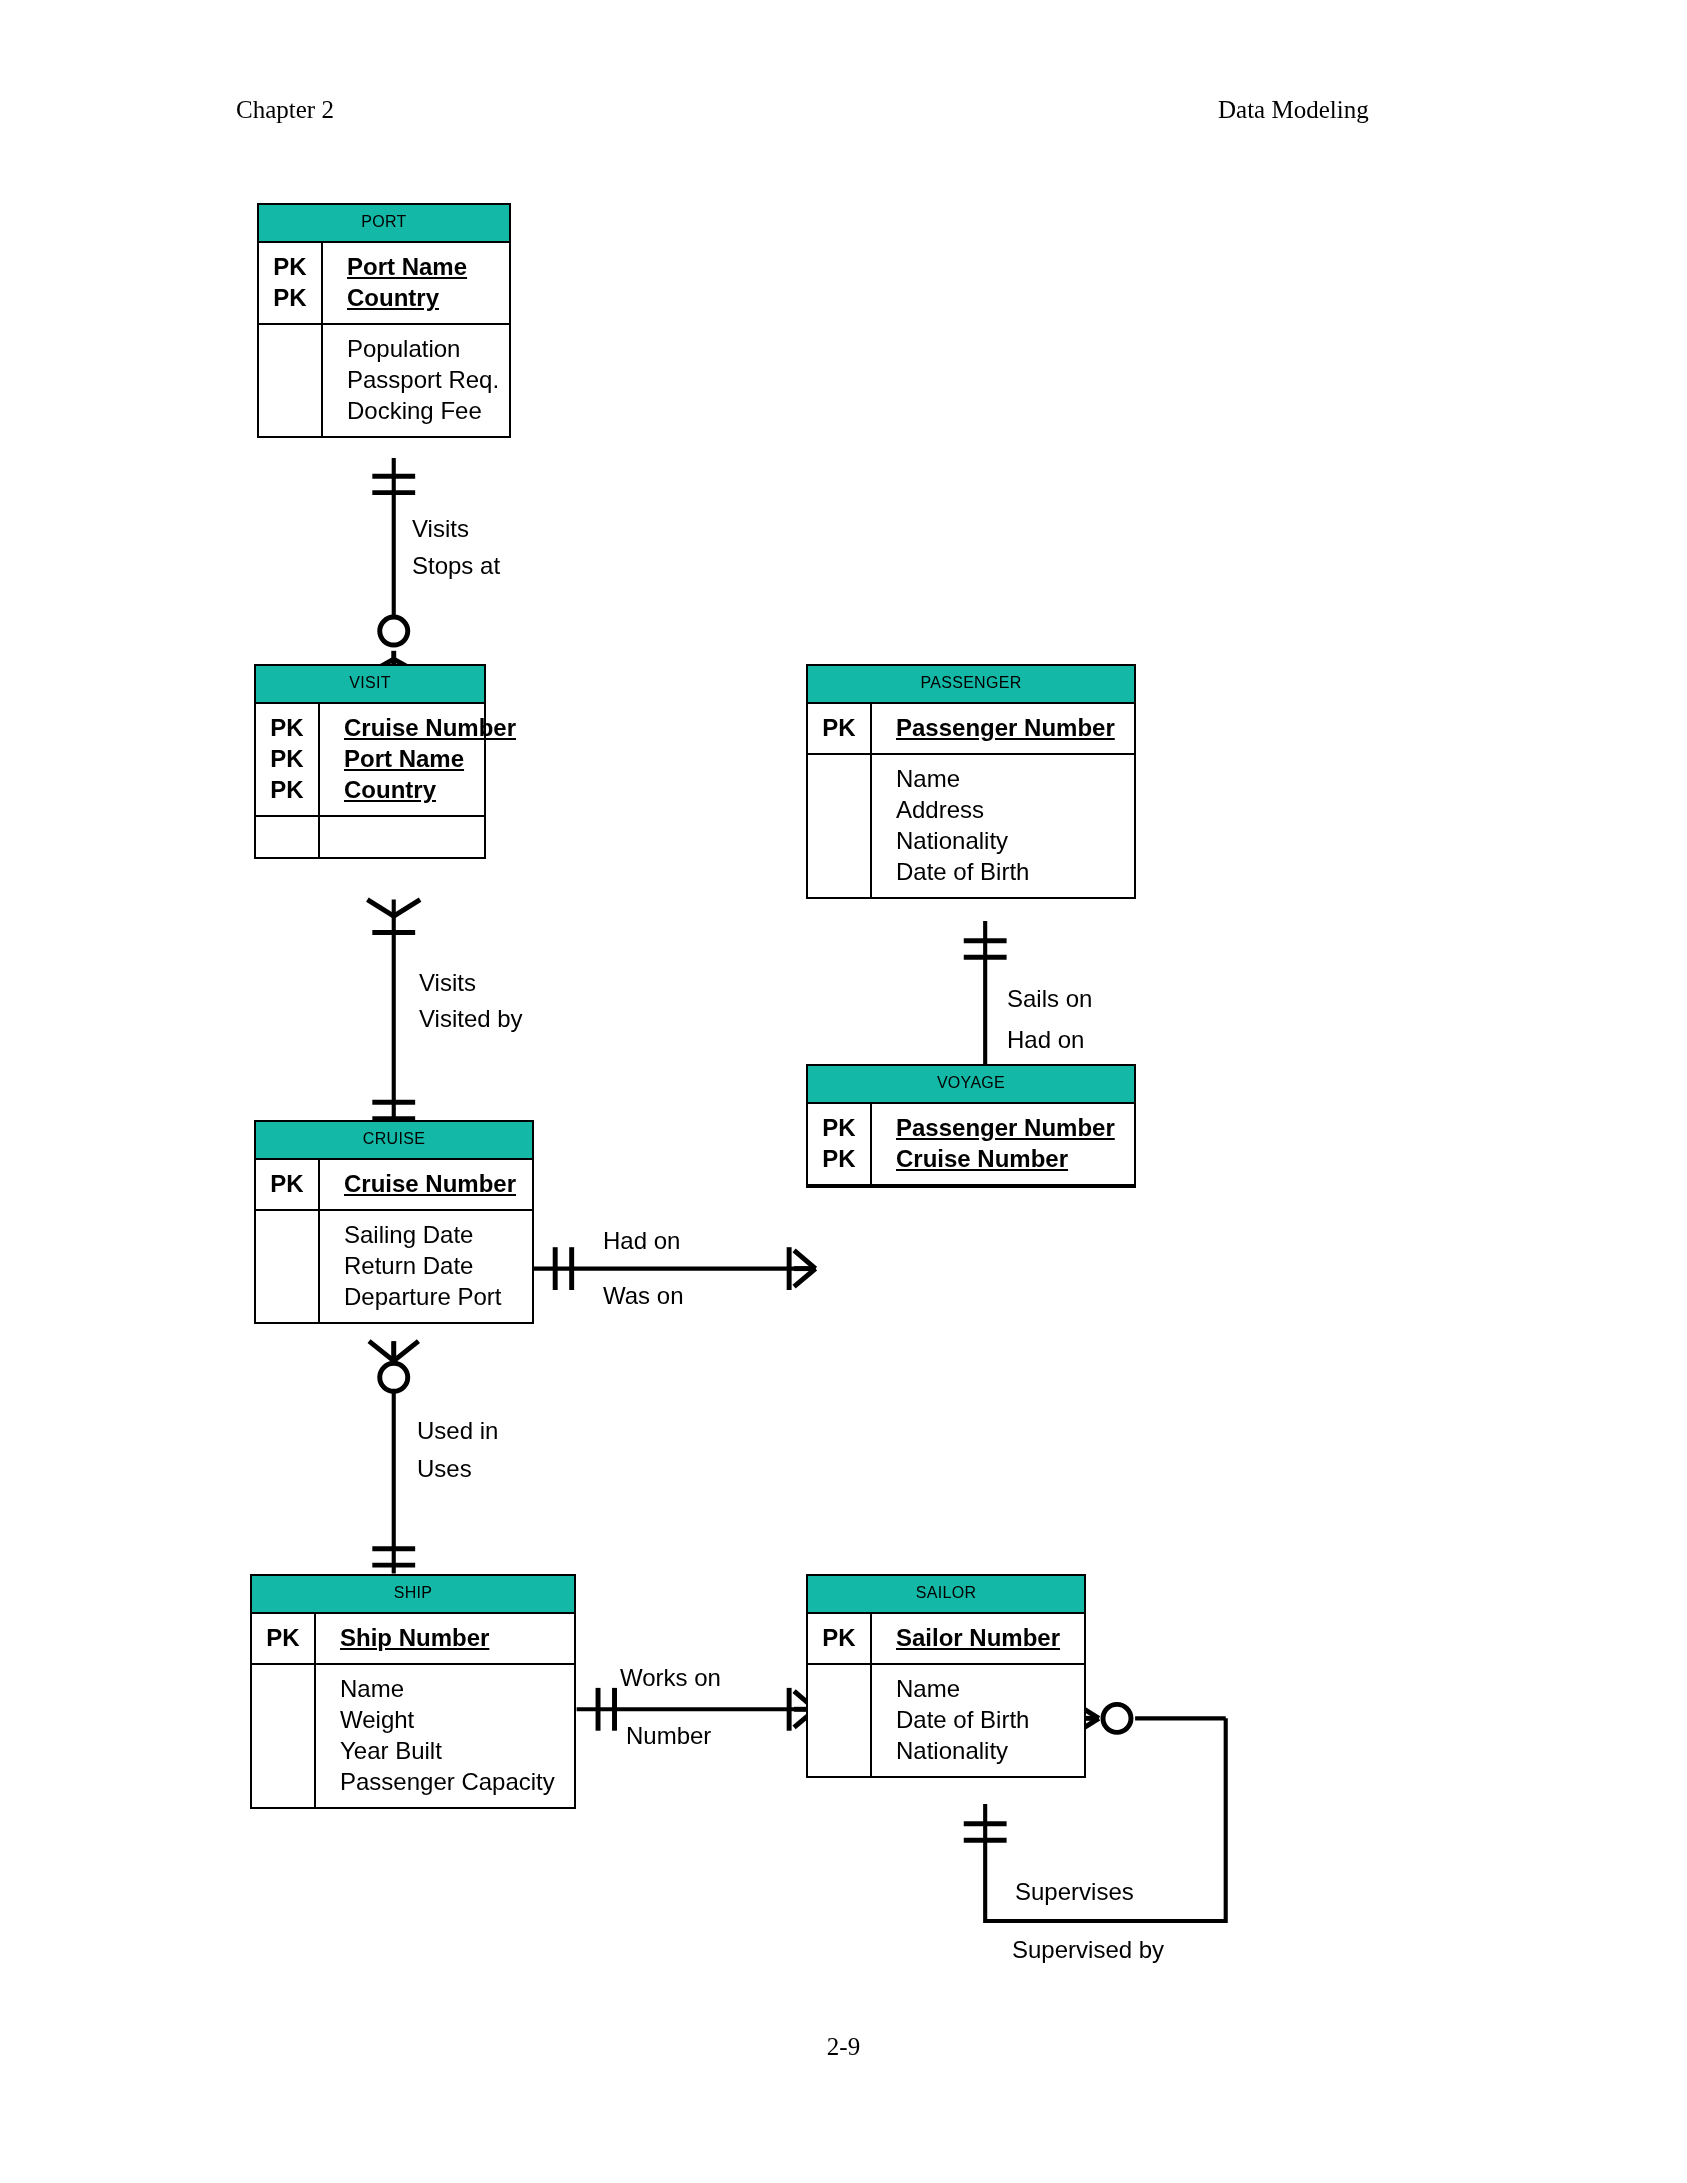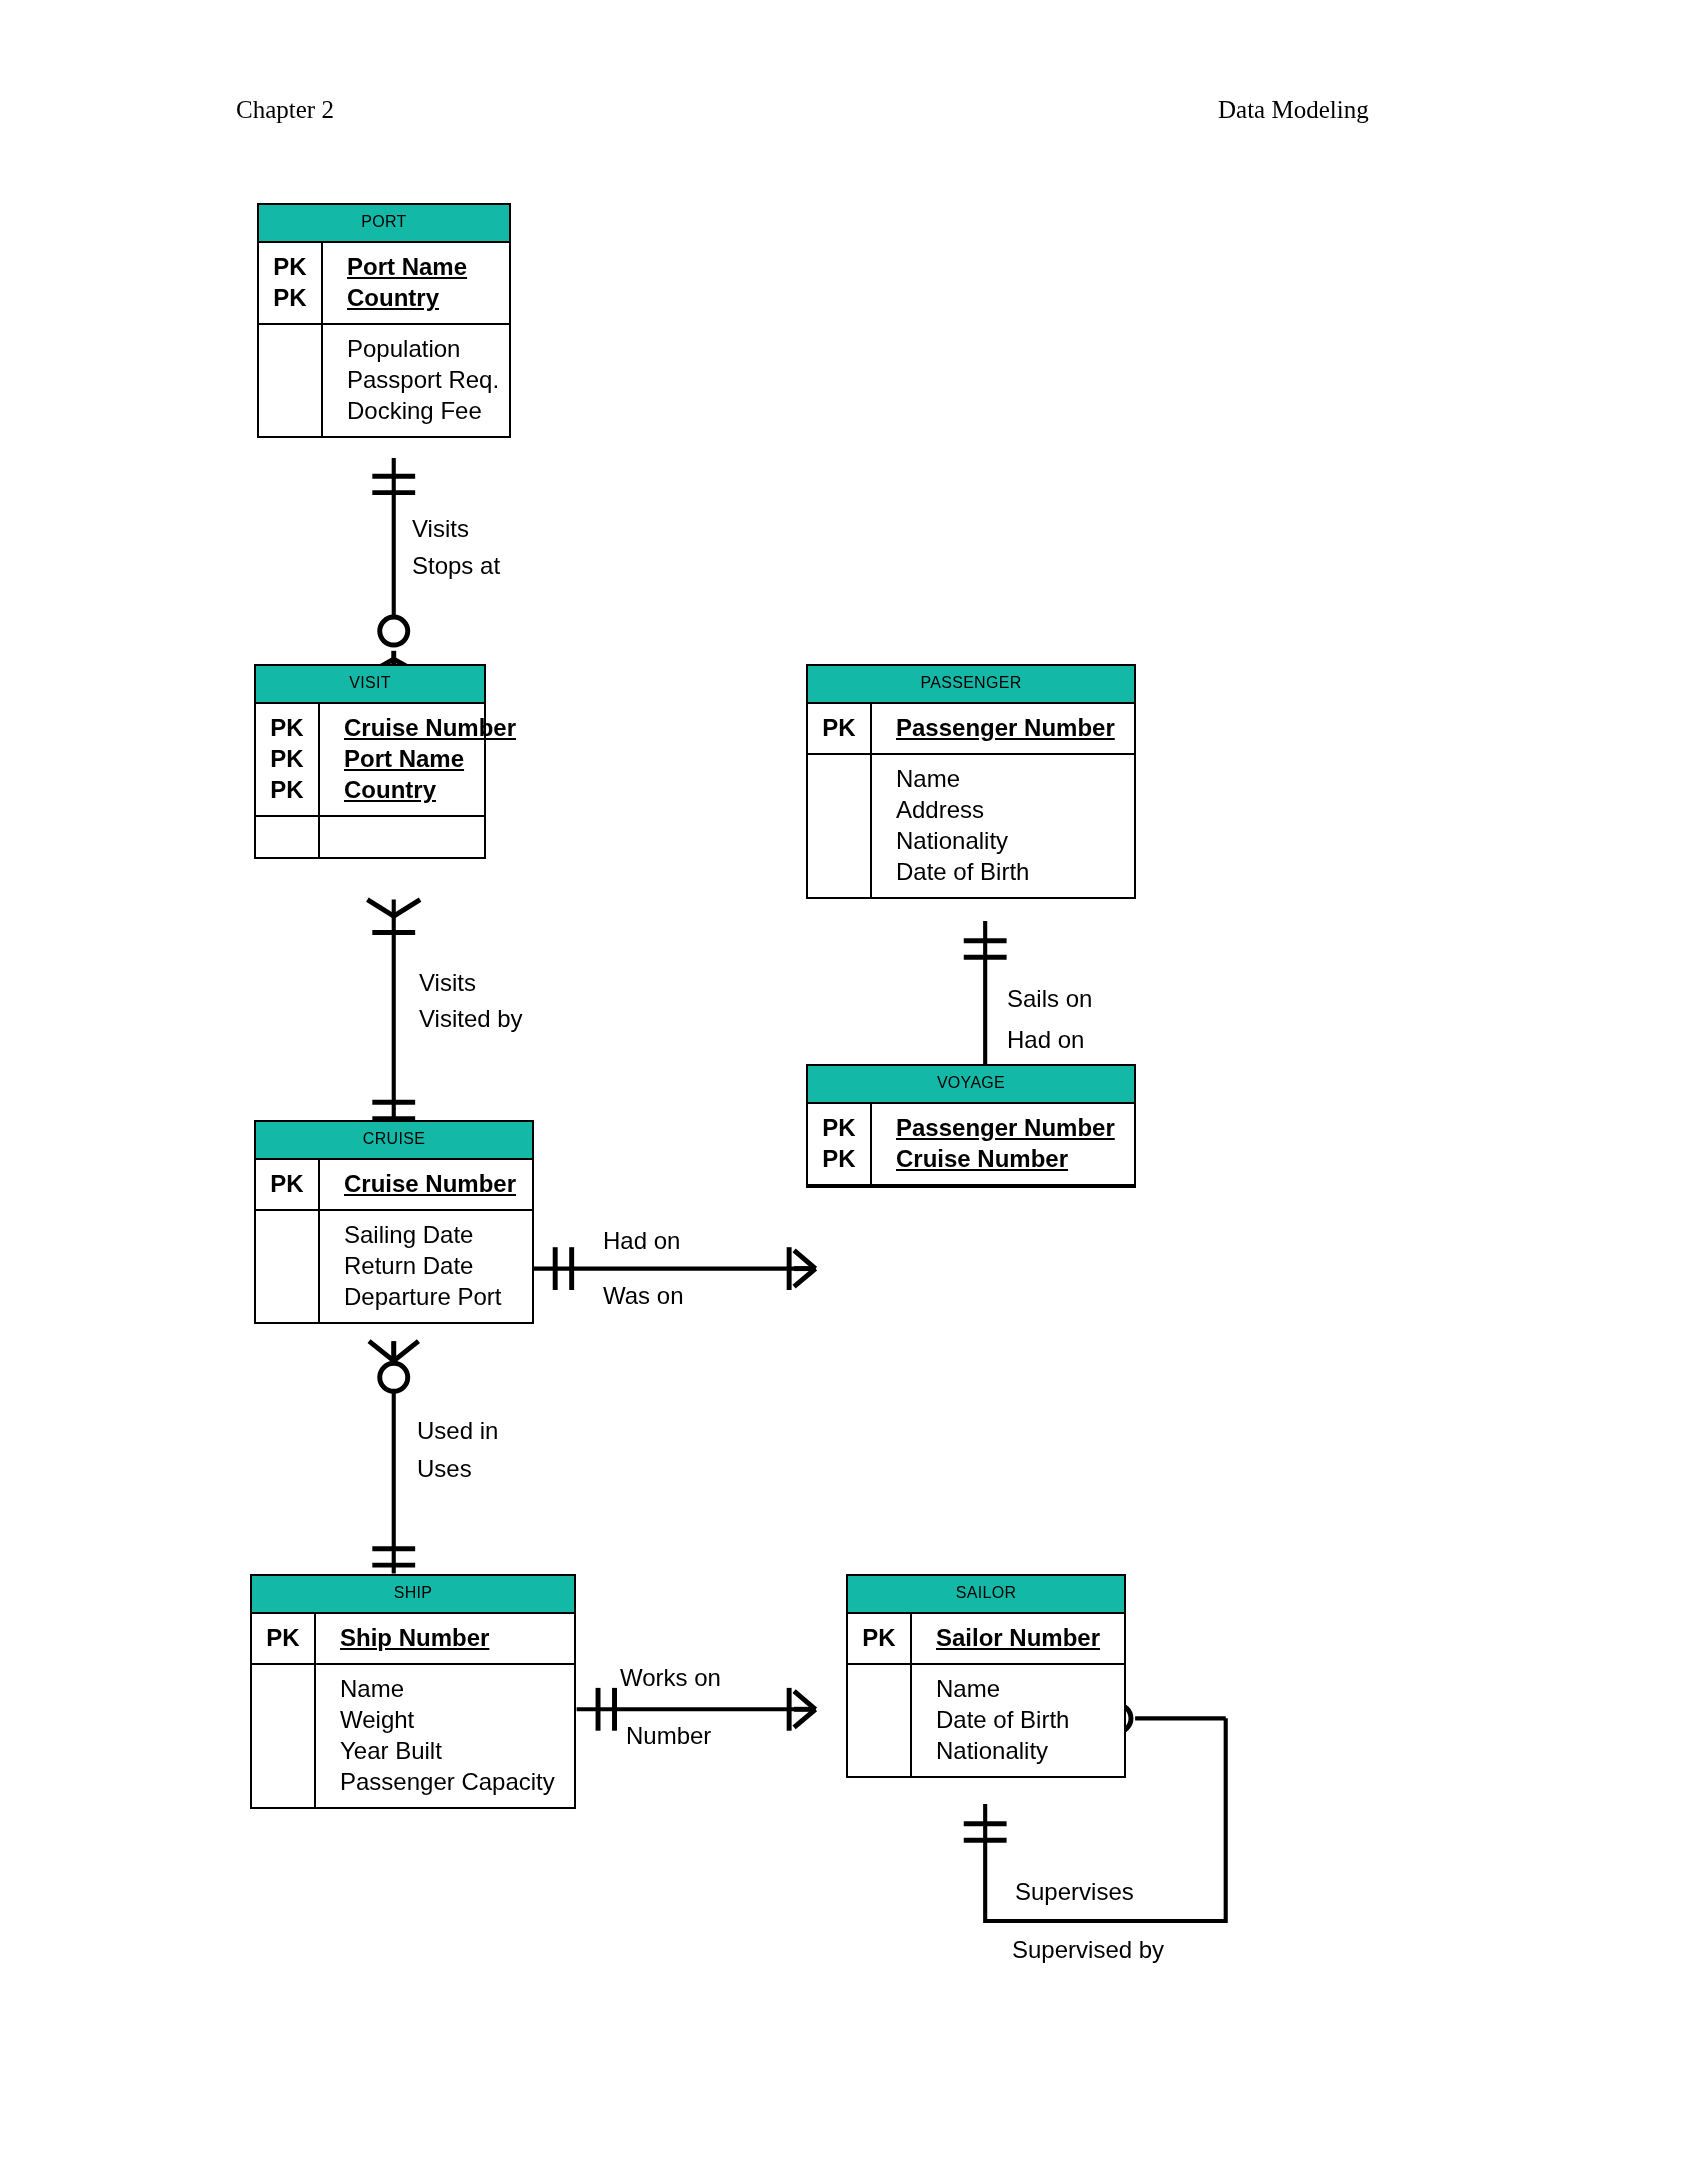--- a/index.html
+++ b/index.html
@@ -324,21 +324,21 @@
         </div>
       <div class="attr-col">
         <div class="a">Name</div>
         <div class="a">Weight</div>
         <div class="a">Year Built</div>
         <div class="a">Passenger Capacity</div>
       </div>
     </div>
   </div>
 
-  <div class="entity" id="ent-sailor" style="left:806px; top:1574px; width:280px;margin-left:40px;">
+  <div class="entity" id="ent-sailor" style="left:806px; top:1574px; width:280px;">
     <div class="entity-title">SAILOR</div>
     <div class="entity-section divided">
       <div class="key-col">
         <div class="k">PK</div>
       </div>
       <div class="attr-col">
         <div class="a pk">Sailor Number</div>
       </div>
     </div>
     <div class="entity-section">
@@ -367,15 +367,16 @@
 
   <div class="verb" style="left:417px; top:1419px;">Used in</div>
   <div class="verb" style="left:417px; top:1457px;">Uses</div>
 
   <div class="verb" style="left:620px; top:1666px;">Works on</div>
   <div class="verb" style="left:626px; top:1724px;">Number</div>
 
   <div class="verb" style="left:1015px; top:1880px;">Supervises</div>
   <div class="verb" style="left:1012px; top:1938px;">Supervised by</div>
 
+  <div id="page-footer">2-9</div>
 
 </div>
 
 
 </body></html>

